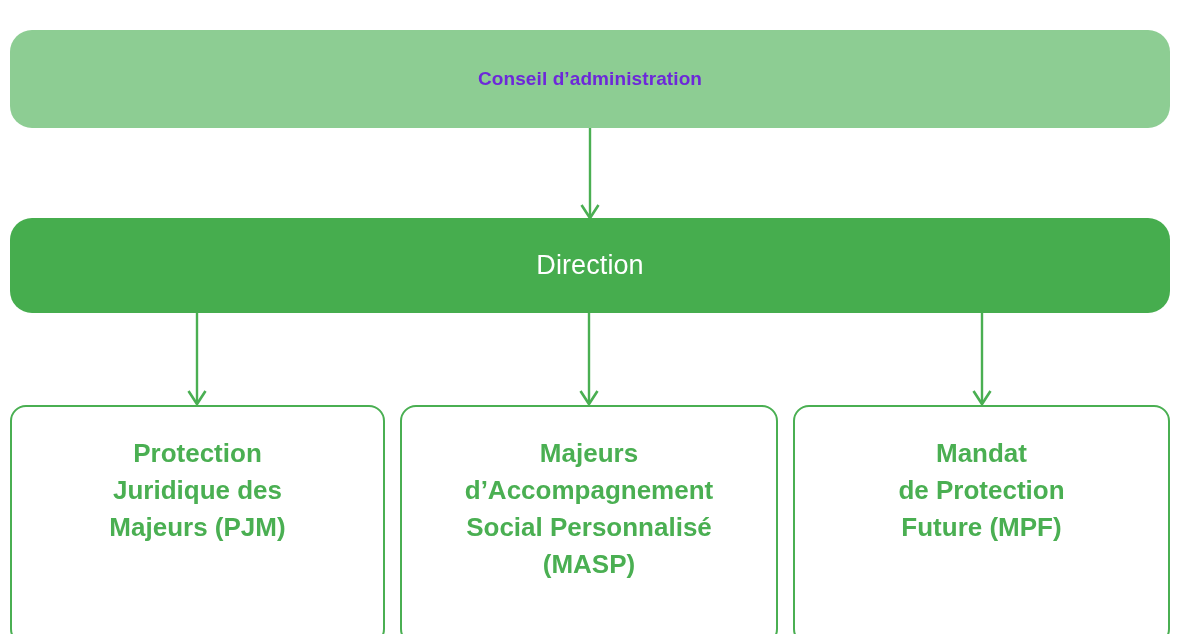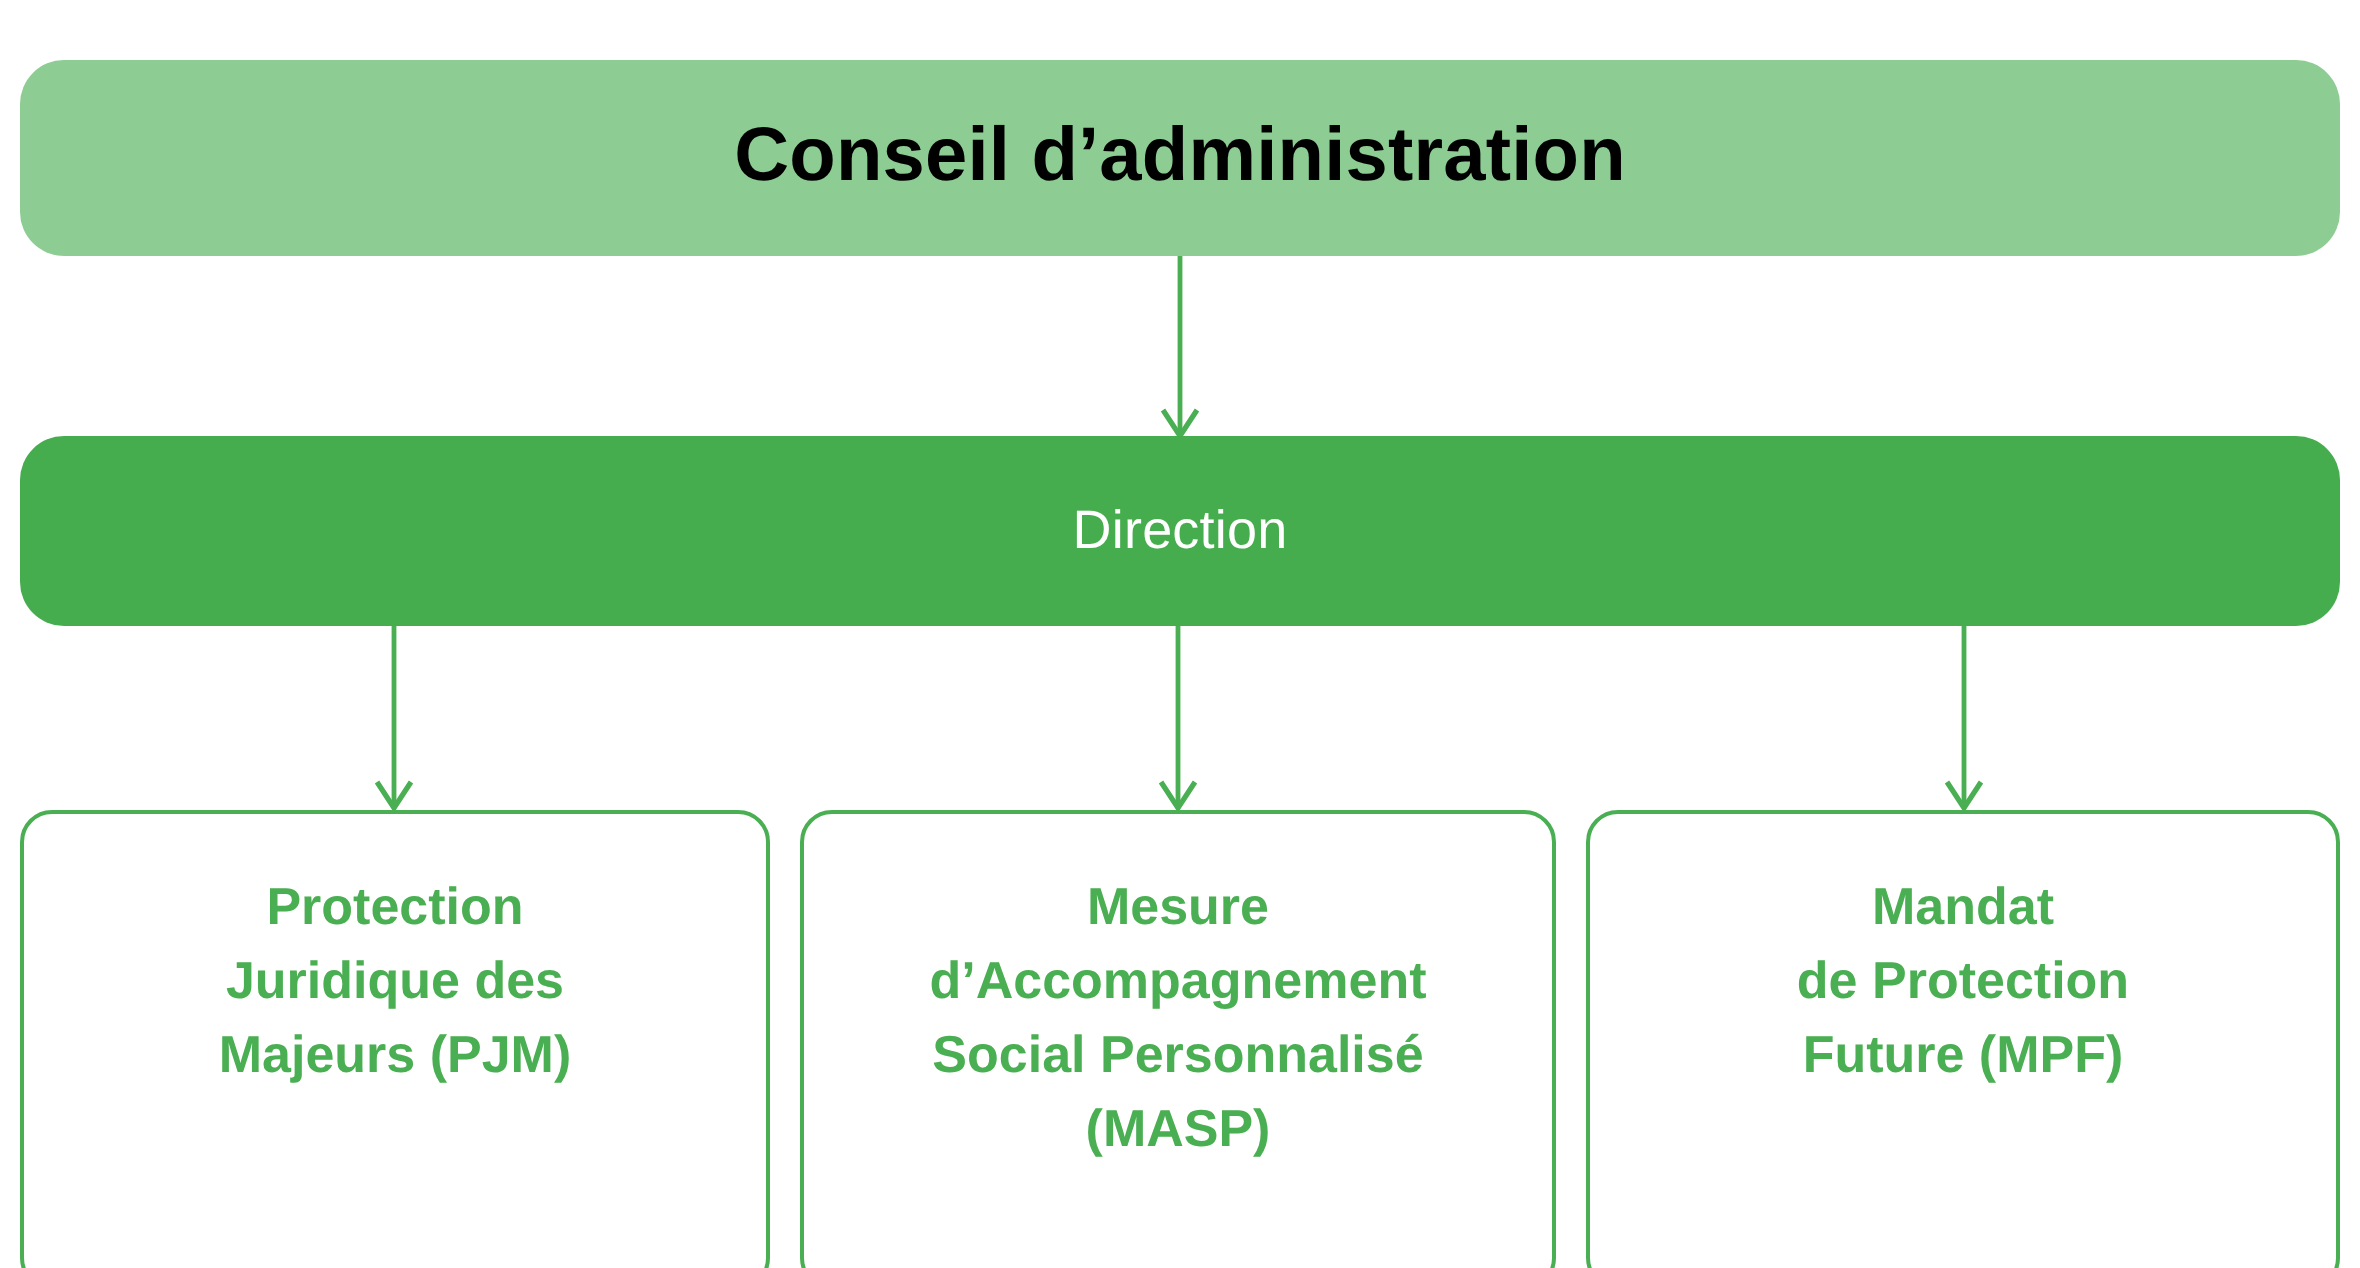--- a/index.html
+++ b/index.html
@@ -32,22 +32,22 @@
   
   .node-board {
     left: 10px;
     top: 30px;
     width: 1160px;
     height: 98px;
     background: #8dcd93;
     border-radius: 22px;
   }
   .node-board .node-label {
-    color: #000000;
-    font-size: 38px;
+    color: #6d28d9;
+    font-size: 19px;
     font-weight: 700;
     letter-spacing: 0.1px;
     line-height: 1.2;
   }
 
   
   .node-direction {
     left: 10px;
     top: 218px;
     width: 1160px;
@@ -137,21 +137,21 @@
     <polyline class="head" points="3.5,78 12,91 20.5,78"></polyline>
   </svg>
 
   <div class="node node-service node-service-0">
     <span class="node-label">Protection
 Juridique des
 Majeurs (PJM)</span>
   </div>
 
   <div class="node node-service node-service-1">
-    <span class="node-label">Mesure
+    <span class="node-label">Majeurs
 d’Accompagnement
 Social Personnalisé
 (MASP)</span>
   </div>
 
   <div class="node node-service node-service-2">
     <span class="node-label">Mandat
 de Protection
 Future (MPF)</span>
   </div>

